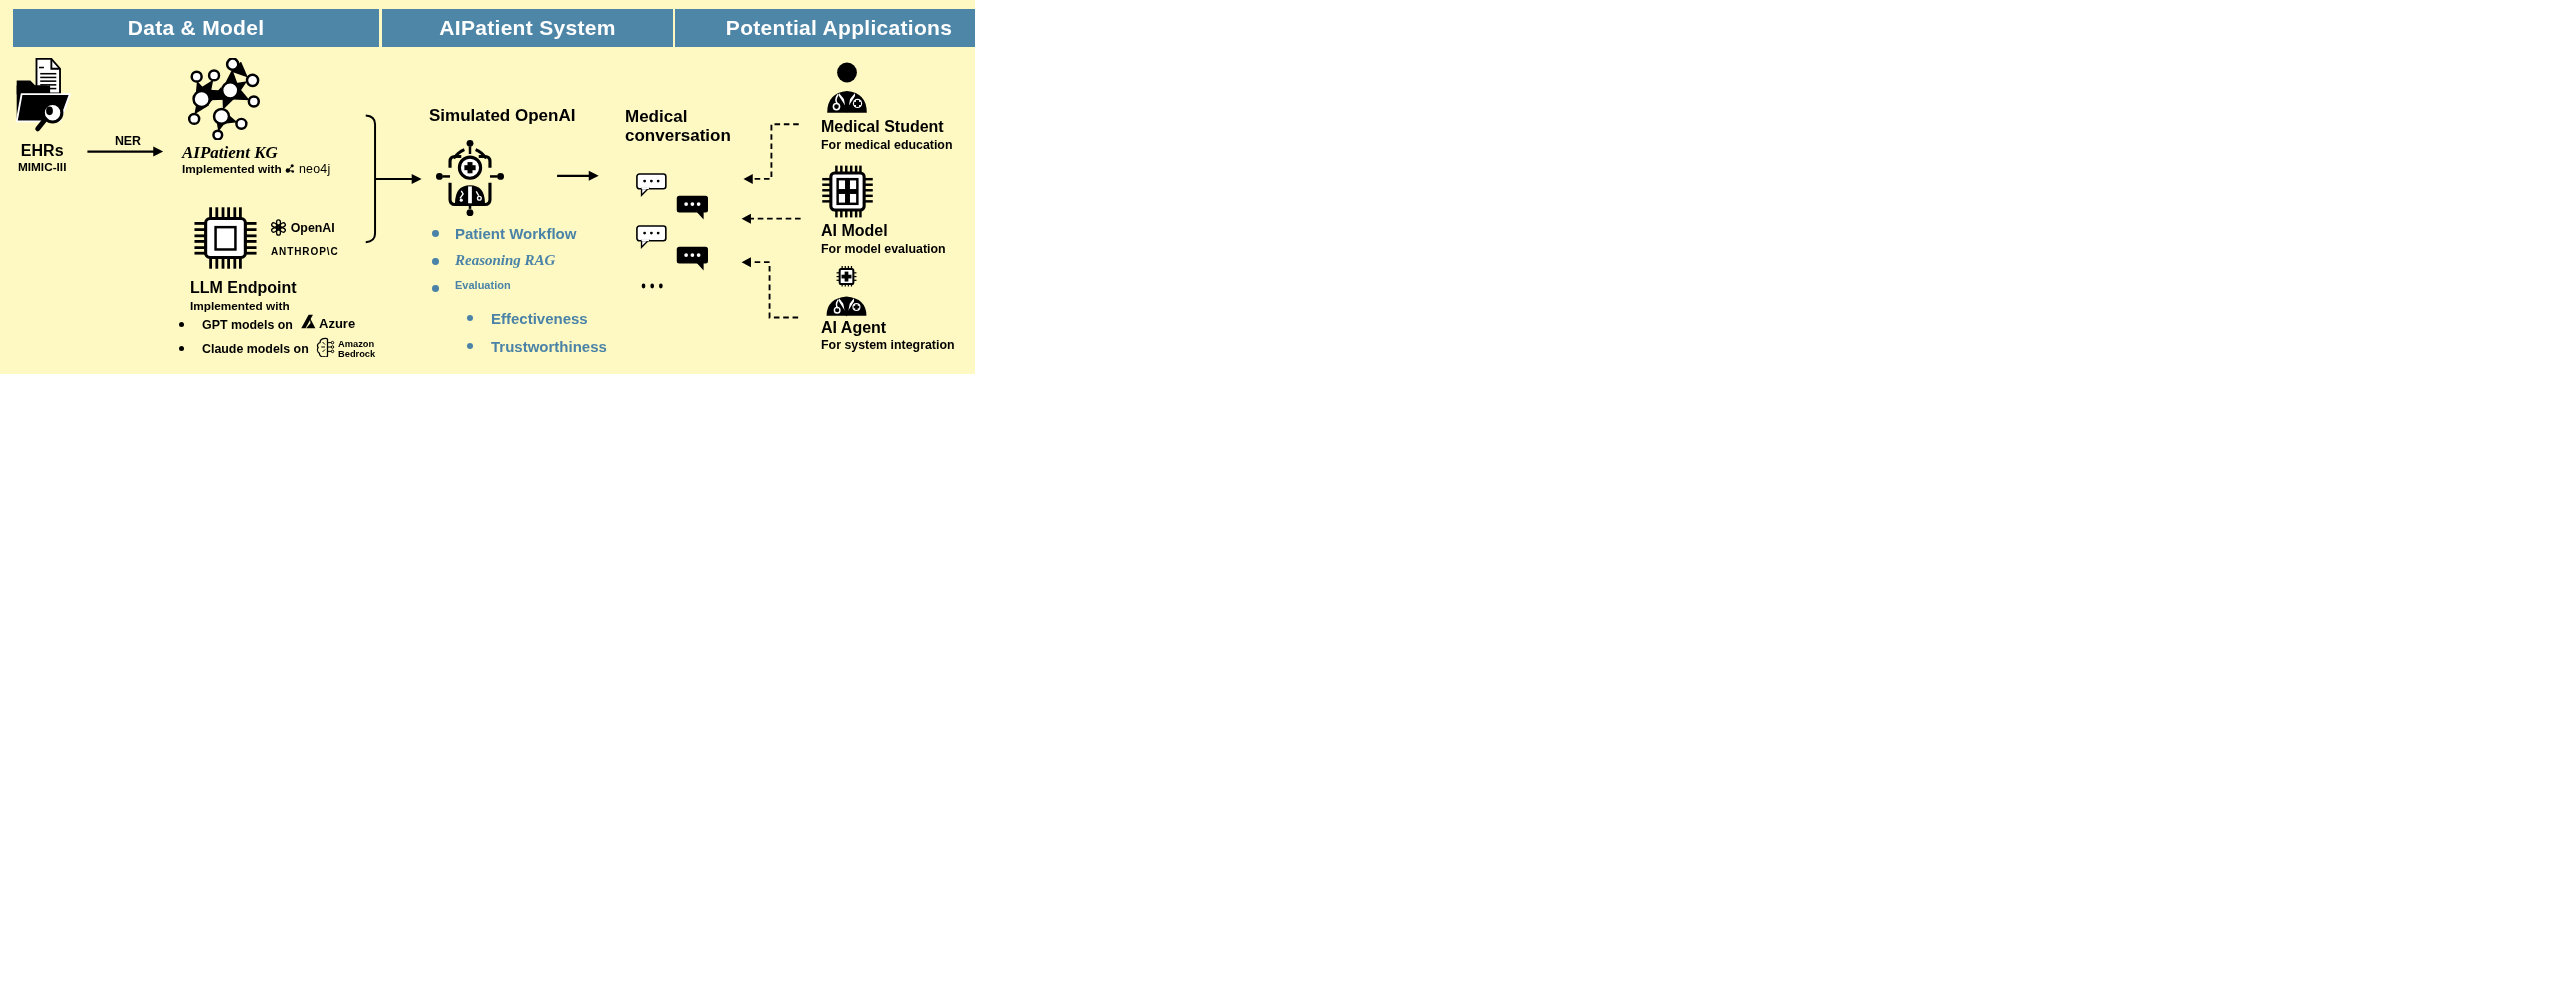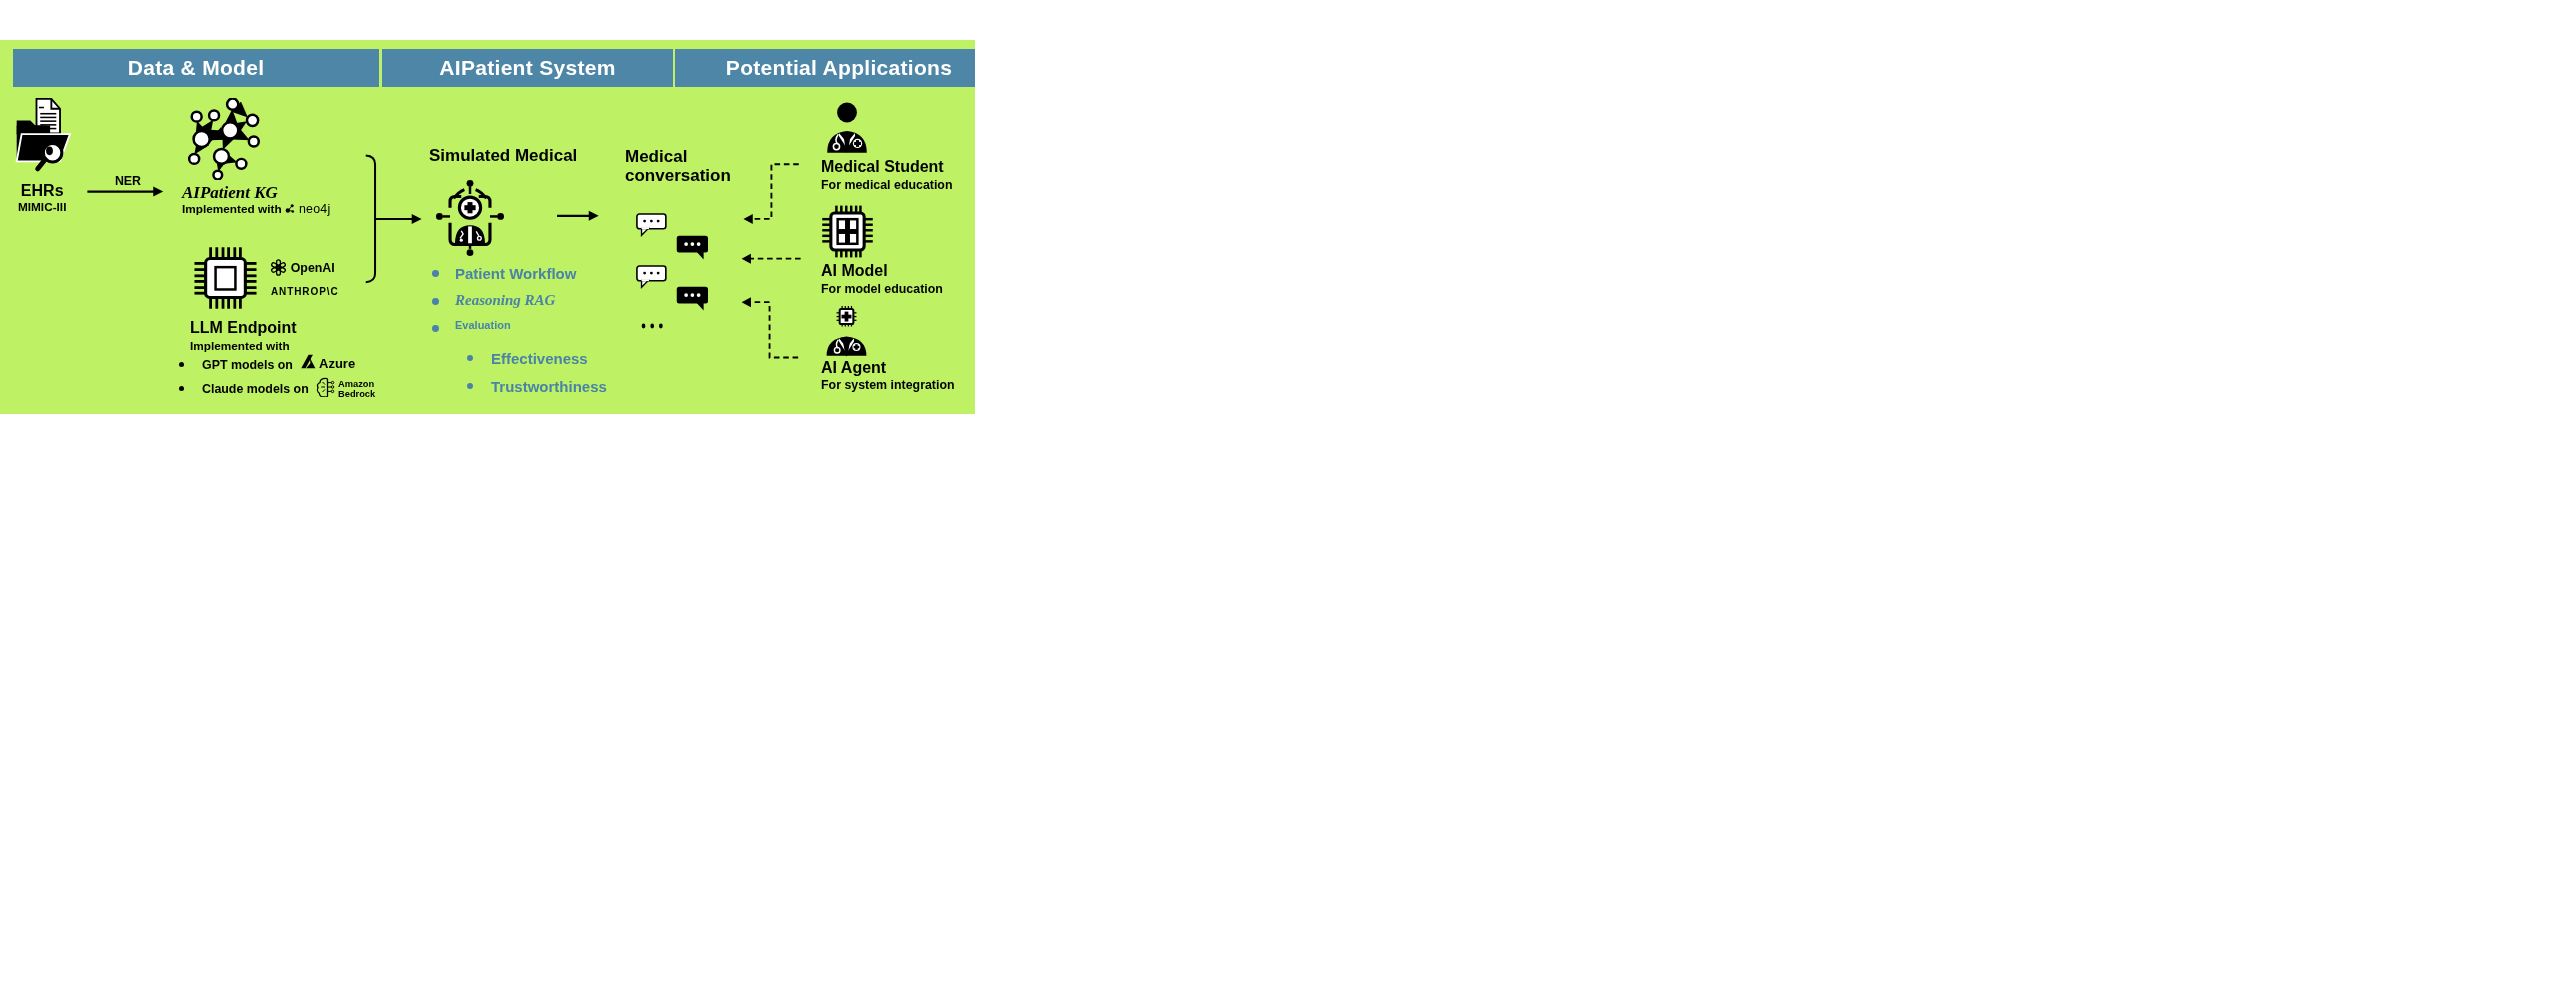--- a/index.html
+++ b/index.html
@@ -1,17 +1,17 @@
 <!DOCTYPE html>
 <html style="font-size:10px"><head>
 <meta charset="utf-8">
 <style>
   html,body{margin:0;padding:0;background:#fff;}
-  .stage{position:relative;width:975px;height:374px;background:#bef264;overflow:hidden;
-         font-family:"Liberation Sans",sans-serif;color:#000;margin-top:40px;}
+  .stage{position:relative;width:975px;height:374px;background:#fef9c3;overflow:hidden;
+         font-family:"Liberation Sans",sans-serif;color:#000;}
   .abs{position:absolute;}
   .hdr{position:absolute;top:9.3px;height:38px;background:#4E86A8;color:#fff;
        display:flex;align-items:center;justify-content:center;
        font-size:21px;font-weight:bold;letter-spacing:0.3px;}
   .t{position:absolute;white-space:nowrap;font-weight:bold;}
   .b{font-weight:bold;}
   .i{font-style:italic;font-family:Liberation Serif, serif;}
   .blue{color:#4A83A7;}
   .dot{position:absolute;border-radius:50%;background:#000;}
   .bdot{position:absolute;border-radius:50%;background:#4A83A7;}
@@ -209,21 +209,21 @@
     <line x1="20" y1="9" x2="26" y2="9" stroke="#000" stroke-width="1.6"></line>
     <line x1="20" y1="16" x2="26" y2="16" stroke="#000" stroke-width="1.6"></line>
     <line x1="20" y1="23" x2="26" y2="23" stroke="#000" stroke-width="1.6"></line>
     <circle cx="28" cy="9" r="2" fill="none" stroke="#000" stroke-width="1.6"></circle>
     <circle cx="28" cy="16" r="2" fill="none" stroke="#000" stroke-width="1.6"></circle>
     <circle cx="28" cy="23" r="2" fill="none" stroke="#000" stroke-width="1.6"></circle>
   </svg>
   <div class="t" style="left:338px;top:339px;font-size:9.3px;">Amazon</div>
   <div class="t" style="left:338px;top:349px;font-size:9.3px;">Bedrock</div>
 
-  <div class="t b" style="left:429px;top:106px;font-size:17px;">Simulated Medical</div>
+  <div class="t b" style="left:429px;top:106px;font-size:17px;">Simulated OpenAI</div>
   <svg class="abs" style="left:435px;top:139px;" width="70" height="78" viewBox="0 0 112 125">
     <circle cx="56" cy="7" r="5.5" fill="#000"></circle>
     <line x1="56" y1="12" x2="56" y2="24" stroke="#000" stroke-width="4"></line>
     <path d="M30,31 Q37,21 47,17" fill="none" stroke="#000" stroke-width="4.5"></path>
     <path d="M82,31 Q75,21 65,17" fill="none" stroke="#000" stroke-width="4.5"></path>
     <path d="M24,46 V36 Q24,28 32,28 H42" fill="none" stroke="#000" stroke-width="5"></path>
     <path d="M70,28 H80 Q88,28 88,36 V46" fill="none" stroke="#000" stroke-width="5"></path>
     <path d="M24,70 V97 Q24,105 32,105 H80 Q88,105 88,97 V70" fill="none" stroke="#000" stroke-width="5"></path>
     <circle cx="7" cy="60" r="5.5" fill="#000"></circle>
     <line x1="12" y1="60" x2="24" y2="60" stroke="#000" stroke-width="4"></line>
@@ -332,21 +332,21 @@
       <line x1="70" y1="44" x2="84" y2="44"></line>
         <line x1="70" y1="53" x2="84" y2="53"></line>
       <line x1="70" y1="62" x2="84" y2="62"></line>
     </g>
     <rect x="16" y="16" width="54" height="60" rx="6" fill="#fff" stroke="#000" stroke-width="5"></rect>
     <rect x="27" y="26" width="32" height="40" fill="#fff" stroke="#000" stroke-width="4"></rect>
     <rect x="39" y="26" width="8" height="40" fill="#000"></rect>
     <rect x="27" y="42" width="32" height="8" fill="#000"></rect>
   </svg>
   <div class="t b" style="left:821px;top:222px;font-size:16px;">AI Model</div>
-  <div class="t" style="left:821px;top:242px;font-size:12.4px;">For model education</div>
+  <div class="t" style="left:821px;top:242px;font-size:12.4px;">For model evaluation</div>
 
   <svg class="abs" style="left:824px;top:266px;" width="45" height="51" viewBox="0 0 72 82">
     <g stroke="#000" stroke-width="2">
       <line x1="29" y1="0" x2="29" y2="5"></line>
         <line x1="34" y1="0" x2="34" y2="5"></line>
       <line x1="39" y1="0" x2="39" y2="5"></line>
         <line x1="44" y1="0" x2="44" y2="5"></line>
       <line x1="20" y1="11" x2="25" y2="11"></line>
         <line x1="20" y1="17" x2="25" y2="17"></line>
         <line x1="20" y1="23" x2="25" y2="23"></line>

